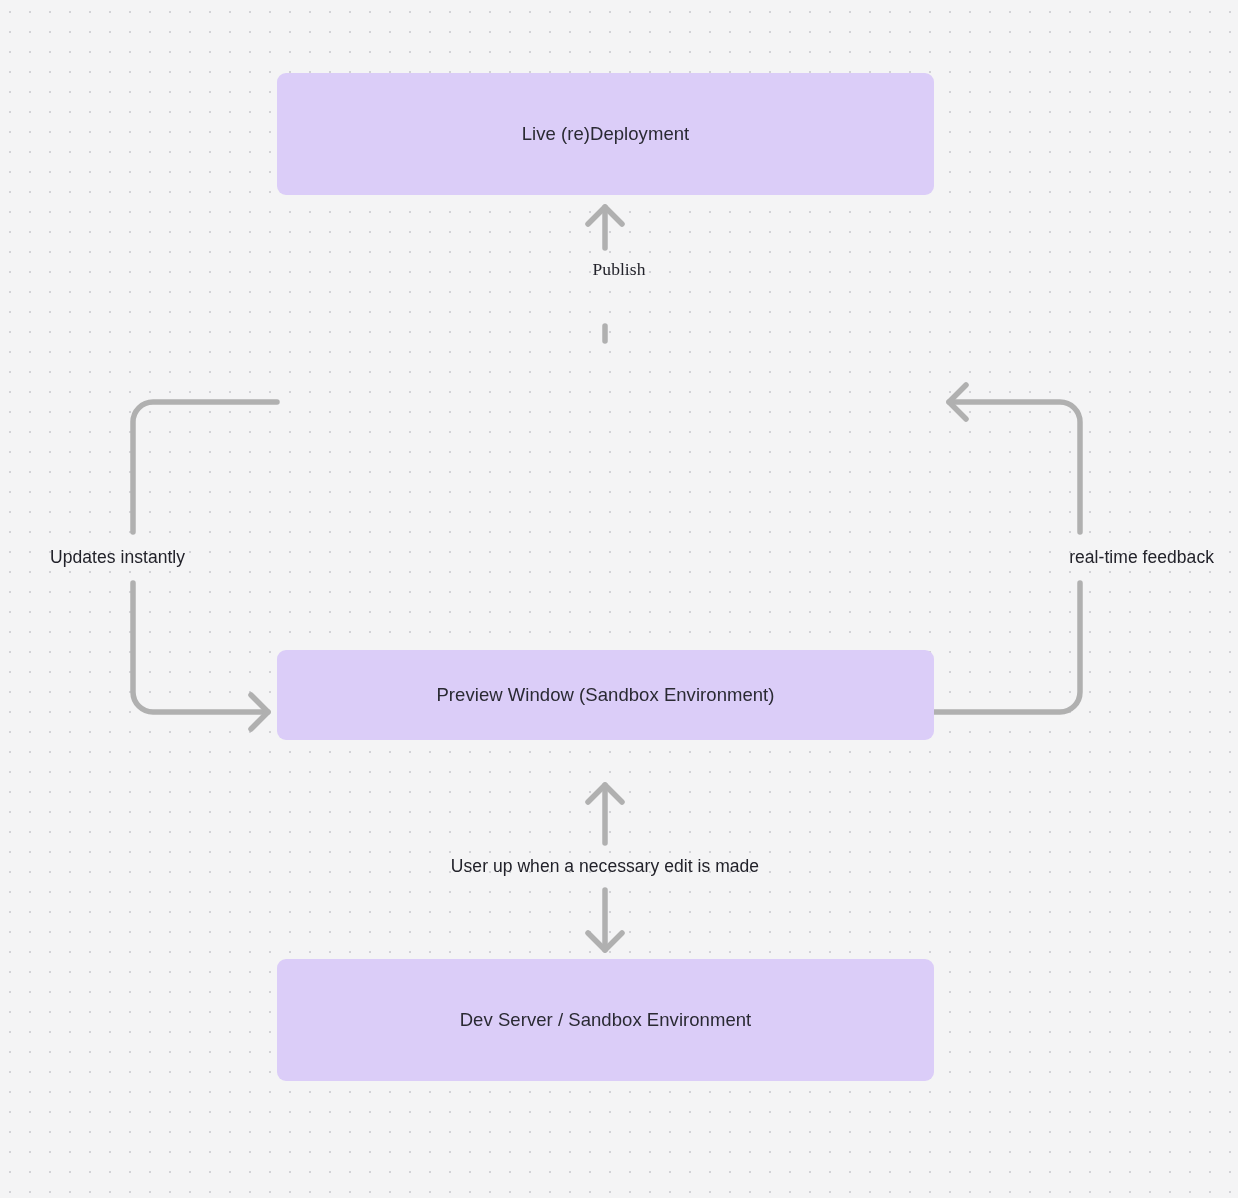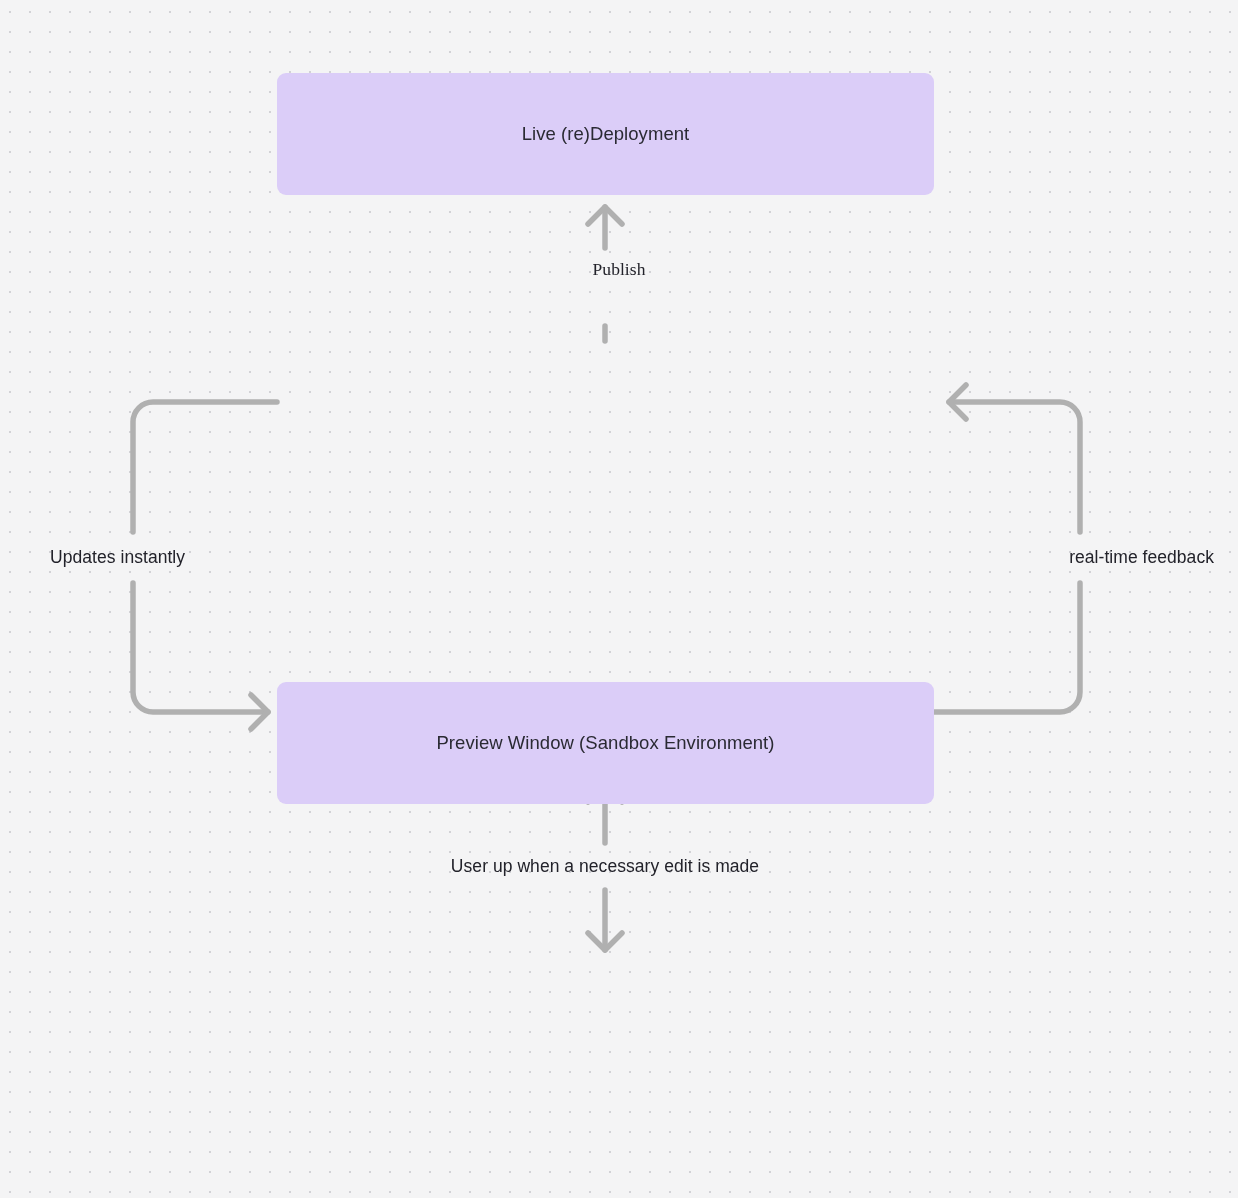--- a/index.html
+++ b/index.html
@@ -105,24 +105,27 @@
       </g>
 
     </g>
   </svg>
 
   <div class="node" style="left:277px; top:73px; width:657px; height:122px;">
     <span class="node-label">Live (re)Deployment</span>
   </div>
 
 
-  <div class="node" style="left:277px; top:682px; width:657px; height:122px;">
+  <div class="node" style="left:277px; top:650px; width:657px; height:90px;">
     <span class="node-label">Preview Window (Sandbox Environment)</span>
   </div>
 
+  <div class="node" style="left:277px; top:959px; width:657px; height:122px;">
+    <span class="node-label">Dev Server / Sandbox Environment</span>
+  </div>
 
   <div class="edge-label center" style="left:619px; top:270px;font-family:Liberation Serif, serif;">Publish</div>
 
   <div class="edge-label leftside" style="left:50px; top:558px;">Updates instantly</div>
 
   <div class="edge-label rightside" style="left:1170px; top:558px;margin-left:44px;">real-time feedback</div>
 
   <div class="edge-label center" style="left:605px; top:867px;">User up when a necessary edit is made</div>
 
 </div>

